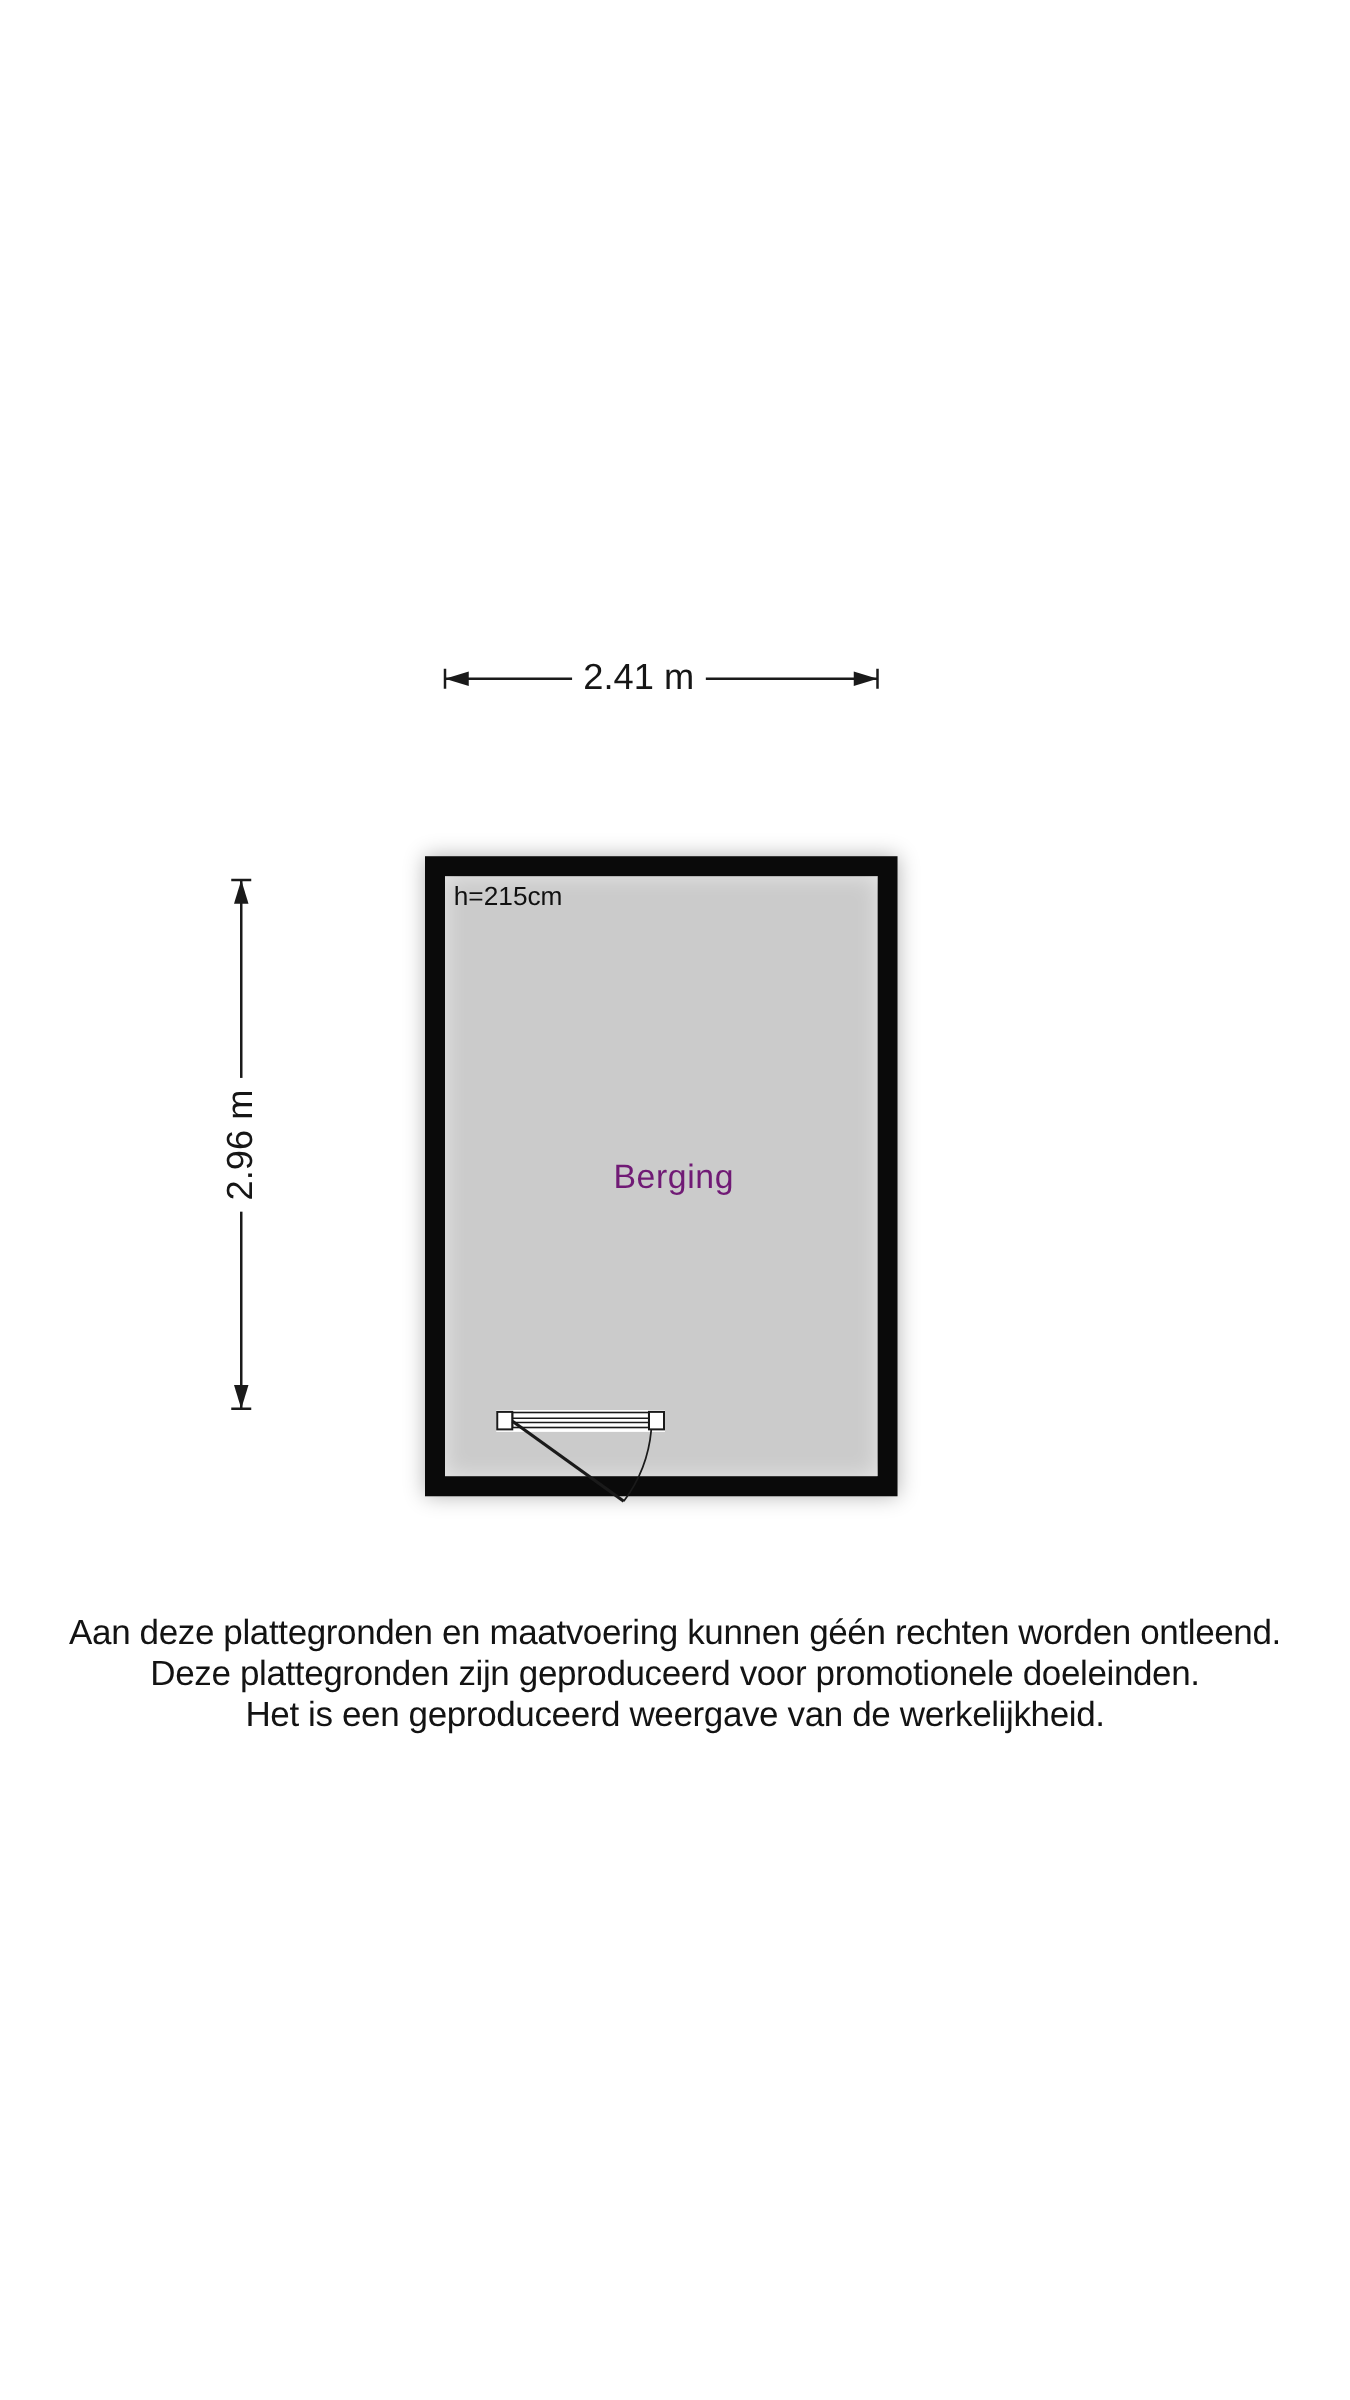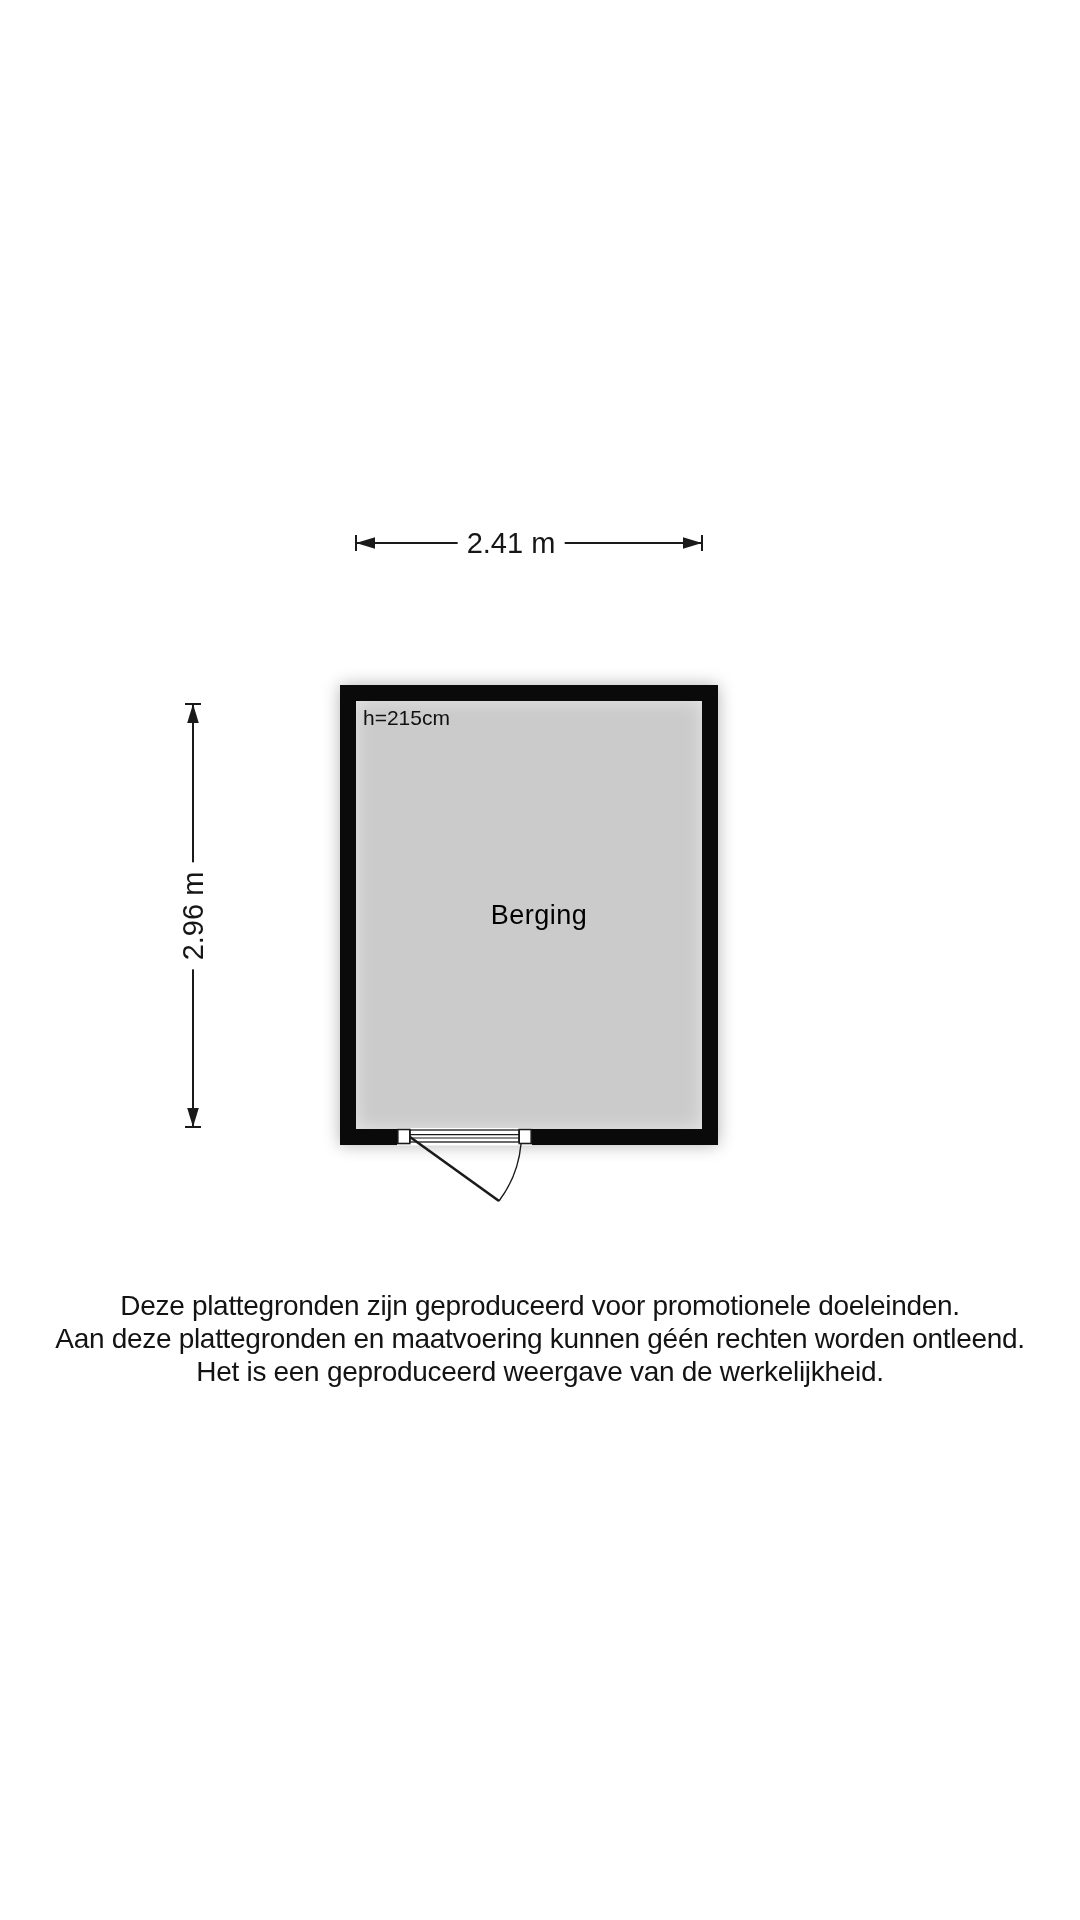--- a/index.html
+++ b/index.html
@@ -21,21 +21,21 @@
     left: 0;
     top: 0;
     z-index: 3;
     pointer-events: none;
   }
   .room {
     position: absolute;
     left: 340px;
     top: 685px;
     width: 378px;
-    height: 460px;
+    height: 512px;
     box-sizing: border-box;
     background: var(--floor, #cbcbcb);
     border: 16px solid var(--wall, #0a0a0a);
     box-shadow: 0 0 16px rgba(0,0,0,0.30);
     z-index: 1;
   }
   .room-inner-glow {
     position: absolute;
     inset: 0;
     box-shadow: inset 0 0 18px rgba(255,255,255,0.55);
@@ -50,21 +50,21 @@
     color: #111;
     white-space: nowrap;
   }
   .room-label {
     position: absolute;
     inset: 0;
     display: flex;
     align-items: center;
     justify-content: center;
     font-size: 27px;
-    color: #000000;
+    color: #701a75;
     letter-spacing: 0.5px;
     padding-left: 20px;
   }
   .dim-label {
     position: absolute;
     z-index: 4;
     background: #ffffff;
     font-size: 29px;
     color: #161616;
     padding: 1px 9px;
@@ -132,18 +132,18 @@
       <line x1="410" y1="1137" x2="499" y2="1201" stroke="var(--line, #1a1a1a)" stroke-width="2.6"></line>
       <path d="M 521 1144 A 111 111 0 0 1 499 1201" fill="none" stroke="var(--line, #1a1a1a)" stroke-width="1.4"></path>
     </g>
   </svg>
 
   <div class="dim-label dim-label-h">2.41 m</div>
 
   <div class="dim-label dim-label-v">2.96 m</div>
 
   <div class="disclaimer">
+    <div>Aan deze plattegronden en maatvoering kunnen géén rechten worden ontleend.</div>
     <div>Deze plattegronden zijn geproduceerd voor promotionele doeleinden.</div>
-    <div>Aan deze plattegronden en maatvoering kunnen géén rechten worden ontleend.</div>
     <div>Het is een geproduceerd weergave van de werkelijkheid.</div>
   </div>
 
 </div>
 
 </body></html>

